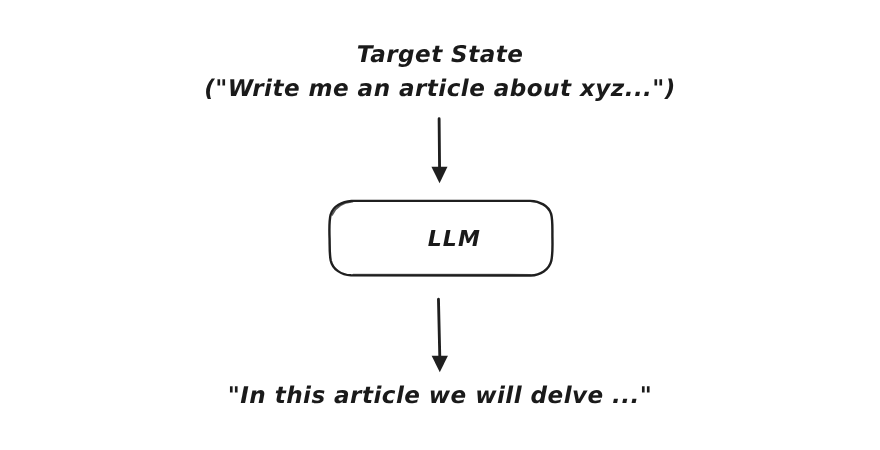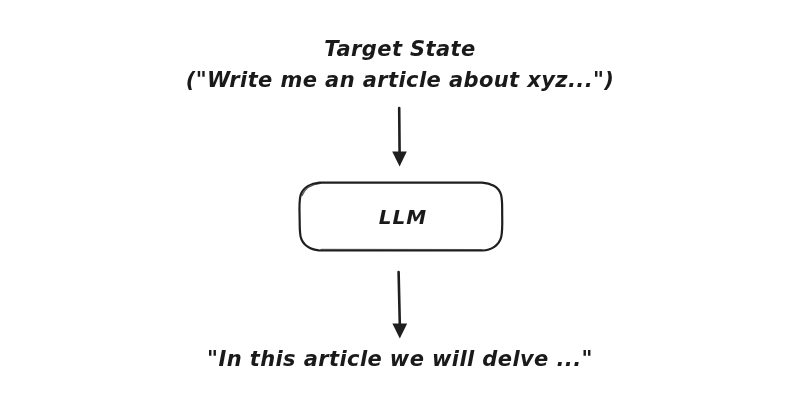--- a/index.html
+++ b/index.html
@@ -48,21 +48,21 @@
     top: 181px;
     width: 206px;
     height: 71px;
   }
   #llm-box svg {
     display: block;
     overflow: visible;
   }
   #llm-label {
     position: absolute;
-    left: 300px;
+    left: 310px;
     top: 205px;
     width: 206px;
     text-align: center;
     color: #1a1a1a;
     font-family: "DejaVu Sans", sans-serif;
     font-style: italic;
     font-weight: 600;
     font-size: 20px;
     letter-spacing: 1px;
   }

